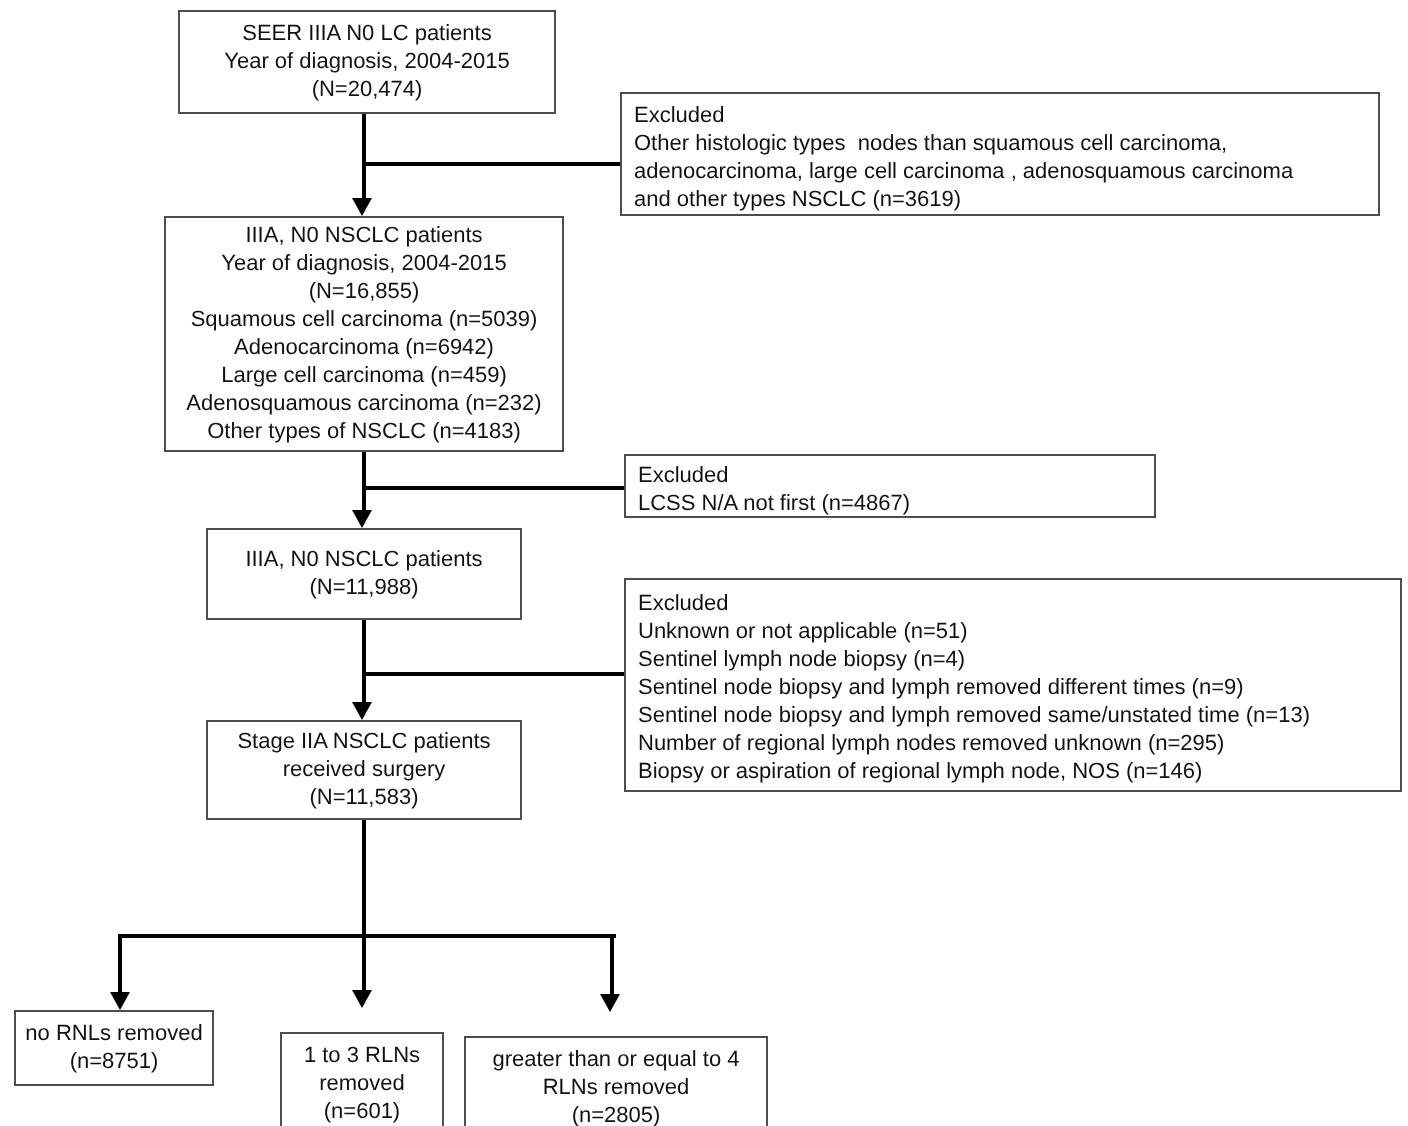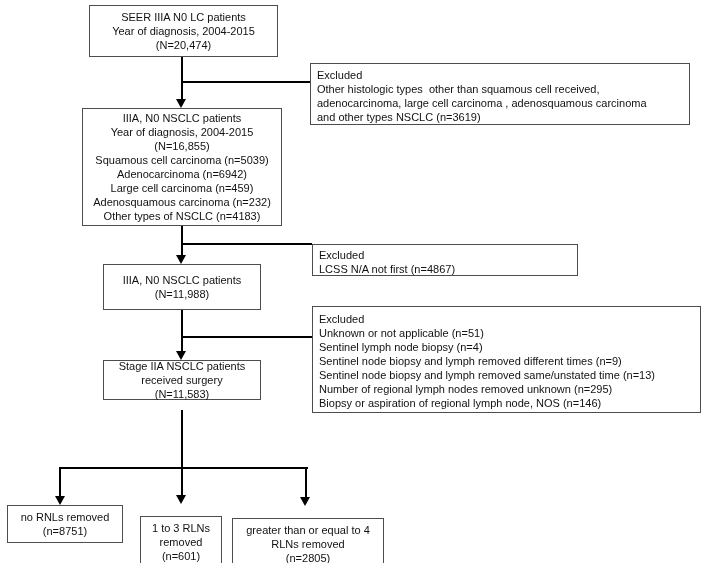--- a/index.html
+++ b/index.html
@@ -6,21 +6,21 @@
   .canvas {
     position:relative; width:704px; height:563px; background:#ffffff;
     font-family:"Liberation Sans", sans-serif; font-size:11px; color:#111111;
     overflow:hidden;
   }
   .box {
     position:absolute; border:1.5px solid #4d4d4d; background:#ffffff;
     box-sizing:border-box; display:flex; flex-direction:column; justify-content:center;
   }
   .box.center { align-items:center; text-align:center; }
-  .box.left   { align-items:flex-start; text-align:left; padding:5px 4px 2px 6px;margin-top:17px; }
+  .box.left   { align-items:flex-start; text-align:left; padding:5px 4px 2px 6px; }
   .tline { line-height:14px; white-space:pre-wrap; }
   .vline { position:absolute; width:2px; background:#000000; }
   .hline { position:absolute; height:2px; background:#000000; }
   .arrow {
     position:absolute; width:0; height:0;
     border-left:5.5px solid transparent; border-right:5.5px solid transparent;
     border-top:9px solid #000000;
   }
 </style>
 </head>
@@ -33,21 +33,21 @@
     <div class="tline">Year of diagnosis, 2004-2015</div>
     <div class="tline">(N=20,474)</div>
   </div>
 
   <div class="vline" style="left:181px; top:57px; height:42px;"></div>
   <div class="hline" style="left:182px; top:81px; width:128px;"></div>
   <div class="arrow" style="left:176px; top:99px;"></div>
 
   <div class="box left" style="left:310px; top:46px; width:380px; height:62px;">
     <div class="tline">Excluded</div>
-    <div class="tline">Other histologic types  other than squamous cell received,</div>
+    <div class="tline">Other histologic types  nodes than squamous cell carcinoma,</div>
     <div class="tline">adenocarcinoma, large cell carcinoma , adenosquamous carcinoma</div>
     <div class="tline">and other types NSCLC (n=3619)</div>
   </div>
 
   <div class="box center" style="left:82px; top:108px; width:200px; height:118px;">
     <div class="tline">IIIA, N0 NSCLC patients</div>
     <div class="tline">Year of diagnosis, 2004-2015</div>
     <div class="tline">(N=16,855)</div>
     <div class="tline">Squamous cell carcinoma (n=5039)</div>
     <div class="tline">Adenocarcinoma (n=6942)</div>
@@ -77,35 +77,35 @@
   <div class="box left" style="left:312px; top:289px; width:389px; height:107px;">
     <div class="tline">Excluded</div>
     <div class="tline">Unknown or not applicable (n=51)</div>
     <div class="tline">Sentinel lymph node biopsy (n=4)</div>
     <div class="tline">Sentinel node biopsy and lymph removed different times (n=9)</div>
     <div class="tline">Sentinel node biopsy and lymph removed same/unstated time (n=13)</div>
     <div class="tline">Number of regional lymph nodes removed unknown (n=295)</div>
     <div class="tline">Biopsy or aspiration of regional lymph node, NOS (n=146)</div>
   </div>
 
-  <div class="box center" style="left:103px; top:360px; width:158px; height:40px;">
+  <div class="box center" style="left:103px; top:360px; width:158px; height:50px;">
     <div class="tline">Stage IIA NSCLC patients</div>
     <div class="tline">received surgery</div>
     <div class="tline">(N=11,583)</div>
   </div>
 
   <div class="vline" style="left:181px; top:410px; height:85px;"></div>
   <div class="hline" style="left:59px; top:467px; width:249px;"></div>
   <div class="vline" style="left:59px; top:467px; height:29px;"></div>
   <div class="vline" style="left:305px; top:467px; height:30px;"></div>
   <div class="arrow" style="left:55px;  top:496px;"></div>
   <div class="arrow" style="left:176px; top:495px;"></div>
   <div class="arrow" style="left:300px; top:497px;"></div>
 
-  <div class="box center" style="left:7px; top:505px; width:116px; height:38px;">
+  <div class="box center" style="left:7px; top:505px; width:100px; height:38px;">
     <div class="tline">no RNLs removed</div>
     <div class="tline">(n=8751)</div>
   </div>
 
   <div class="box center" style="left:140px; top:504px; width:82px; height:51px;margin-top:12px;">
     <div class="tline">1 to 3 RLNs</div>
     <div class="tline">removed</div>
     <div class="tline">(n=601)</div>
   </div>
 

